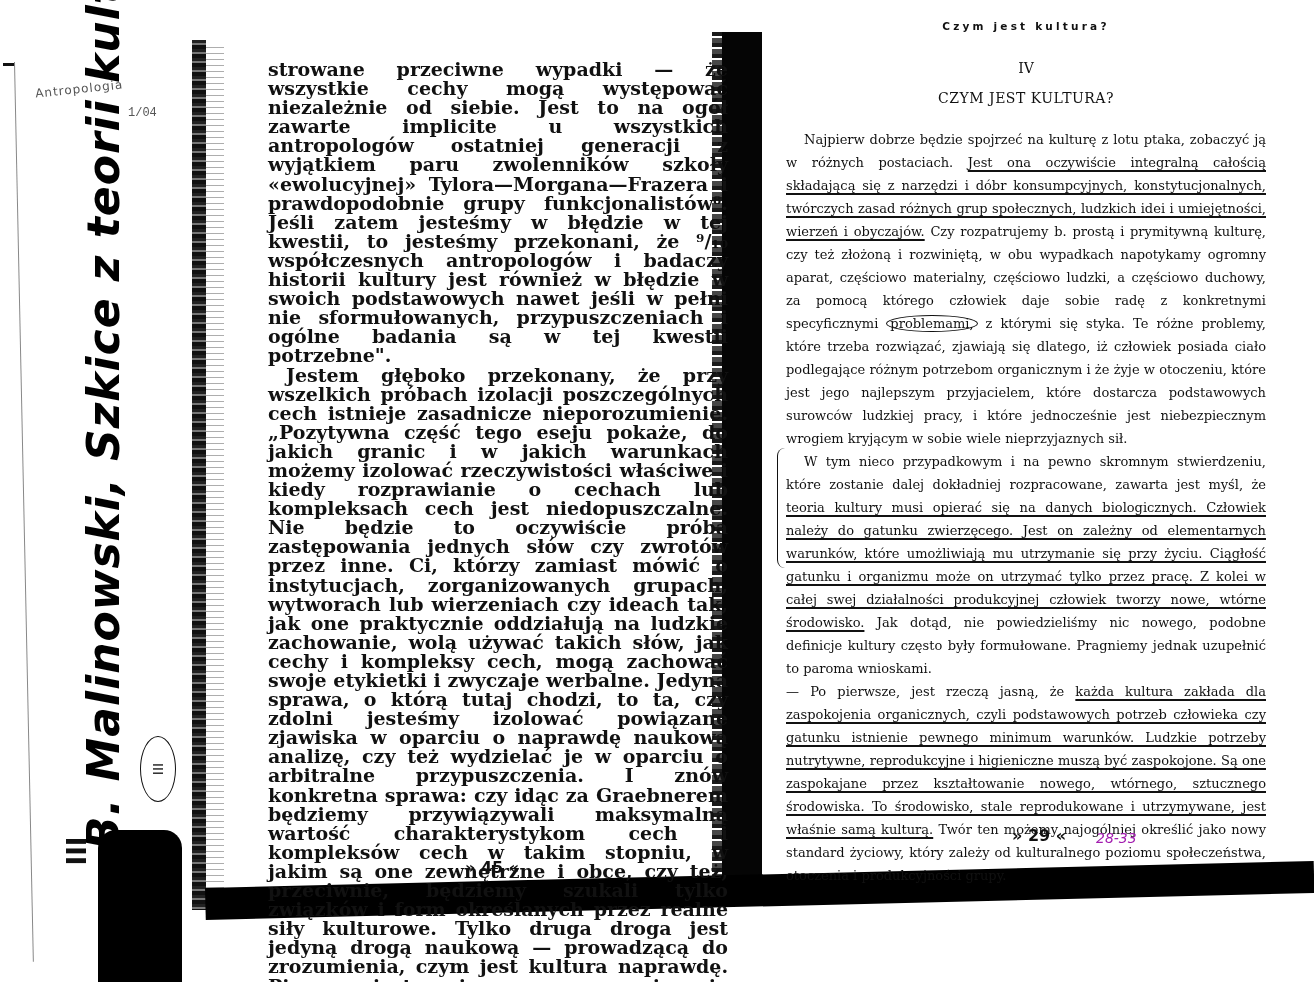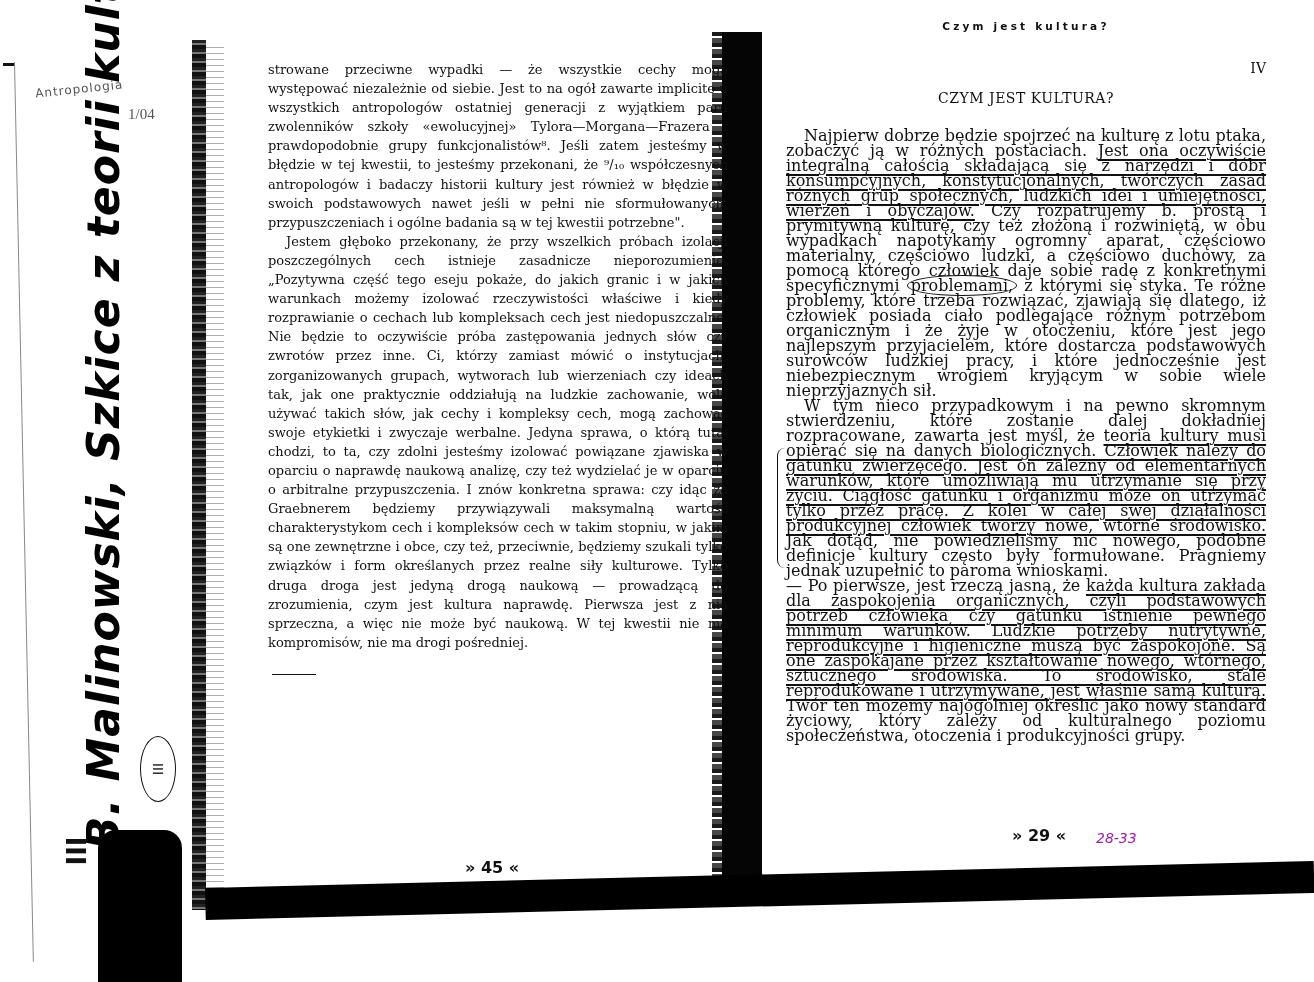--- a/index.html
+++ b/index.html
@@ -3,21 +3,21 @@
 <meta charset="utf-8">
 <style>
   * { box-sizing: border-box; margin: 0; padding: 0; }
   html, body { width: 1314px; height: 982px; background: #ffffff; overflow: hidden; }
   body { position: relative; font-family: "DejaVu Serif", serif; color: #111; }
 
   
   .margin-line { position: absolute; left: 14px; top: 62px; width: 1px; height: 900px; background: #888; transform: rotate(-1.2deg); transform-origin: top left; }
   .margin-tick { position: absolute; left: 3px; top: 63px; width: 12px; height: 3px; background: #111; }
   .pencil-note { position: absolute; left: 35px; top: 82px; font-family: "DejaVu Sans", sans-serif; font-size: 12px; color: #555; letter-spacing: 1px; transform: rotate(-6deg); }
-  .pencil-note2 { position: absolute; left: 128px; top: 106px; font-family: Liberation Serif, serif; font-size: 15px; color: #555; }
+  .pencil-note2 { position: absolute; left: 128px; top: 106px; font-family: Liberation Mono, monospace; font-size: 12px; color: #555; }
   .vertical-title { position: absolute; left: 78px; top: 850px; width: 760px; transform: rotate(-90deg); transform-origin: top left; font-family: "DejaVu Sans", sans-serif; font-weight: bold; font-size: 44px; font-style: italic; color: #000; white-space: nowrap; letter-spacing: 1px; }
   .roman-mark { position: absolute; left: 62px; top: 836px; font-family: "DejaVu Sans", sans-serif; font-weight: bold; font-size: 26px; transform: rotate(-90deg); }
   .circle-mark { position: absolute; left: 140px; top: 736px; width: 36px; height: 66px; border: 1.5px solid #111; border-radius: 50%; font-family: "DejaVu Sans", sans-serif; font-size: 14px; display: flex; align-items: center; justify-content: center; }
   .circle-mark span { transform: rotate(-90deg); display: inline-block; }
   .redaction { position: absolute; left: 98px; top: 830px; width: 84px; height: 152px; background: #000; border-radius: 18px 18px 0 0; }
 
   
   .page-left-edge { position: absolute; left: 192px; top: 40px; width: 14px; height: 870px; background: repeating-linear-gradient(180deg,#222 0 3px,#777 3px 5px,#111 5px 9px); }
   .page-left-edge2 { position: absolute; left: 206px; top: 45px; width: 18px; height: 860px; background: repeating-linear-gradient(180deg,#fff 0 2px,#999 2px 3px,#fff 3px 6px); opacity: .8; }
   .bottom-band { position: absolute; left: 205px; top: 888px; width: 1109px; height: 32px; background: #000; transform: rotate(-1.4deg); transform-origin: left top; }
@@ -25,27 +25,27 @@
   .spine-fray { position: absolute; left: 712px; top: 32px; width: 12px; height: 856px; background: repeating-linear-gradient(180deg,#000 0 4px,#fff 4px 6px,#333 6px 11px); opacity: .9; }
 
   .page { position: absolute; }
   .page.left { left: 268px; top: 60px; width: 460px; }
   .page.right { left: 786px; top: 20px; width: 480px; }
 
   .running-head { text-align: center; font-family: "DejaVu Sans", sans-serif; font-weight: bold; font-size: 10.5px; letter-spacing: 3.2px; }
   .page.left .running-head { margin-bottom: 24px; }
   .page.right .running-head { margin-bottom: 28px; }
 
-  .chapter-num { text-align: right; font-size: 14px; margin-bottom: 14px; }
+  .chapter-num { text-align: center; font-size: 14px; margin-bottom: 14px; }
   .chapter-title { text-align: center; font-size: 14px; letter-spacing: .5px; margin-bottom: 22px; }
 
   .body-text p { font-size: 13.6px; line-height: 19.1px; text-align: justify; }
   .body-text p.indent { text-indent: 18px; }
-  .page.left .body-text p { font-weight: normal; font-size: 13px; }
-  .page.right .body-text p { font-size: 16px; line-height: 15px; }
+  .page.left .body-text p { font-weight: bold; font-size: 19px; }
+  .page.right .body-text p { font-size: 13px; line-height: 23px; }
   .u { text-decoration: underline; text-decoration-thickness: 1.5px; text-underline-offset: 3px; }
   .circ { border: 1.4px solid #111; border-radius: 50%; padding: 0 3px; }
 
   .footnote-rule { width: 44px; height: 1px; background: #111; margin: 22px 0 8px 4px; }
   .footnote { font-family: "DejaVu Sans", sans-serif; font-weight: bold; font-size: 9.6px; line-height: 14.5px; text-indent: 18px; text-align: justify; }
 
   .folio { position: absolute; font-family: "DejaVu Sans", sans-serif; font-weight: bold; font-size: 16px; }
   .folio.left { left: 465px; top: 858px; }
   .folio.right { left: 1012px; top: 826px; }
   .pencil-range { position: absolute; left: 1096px; top: 830px; font-family: "DejaVu Sans", sans-serif; font-size: 14px; color: #a21caf; font-style: italic; }

